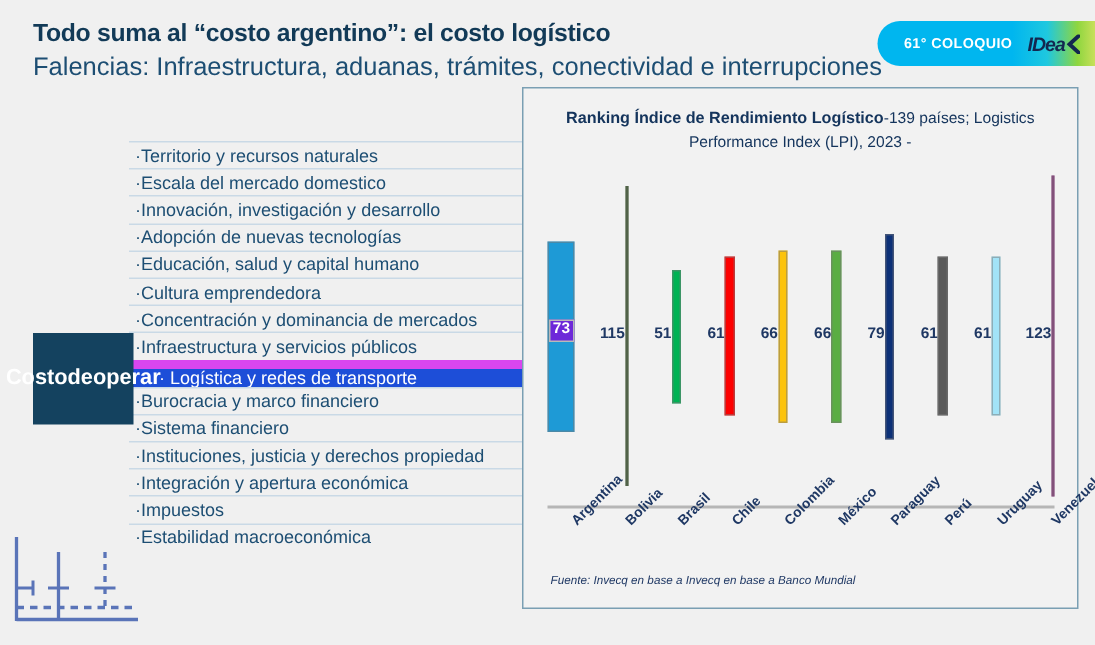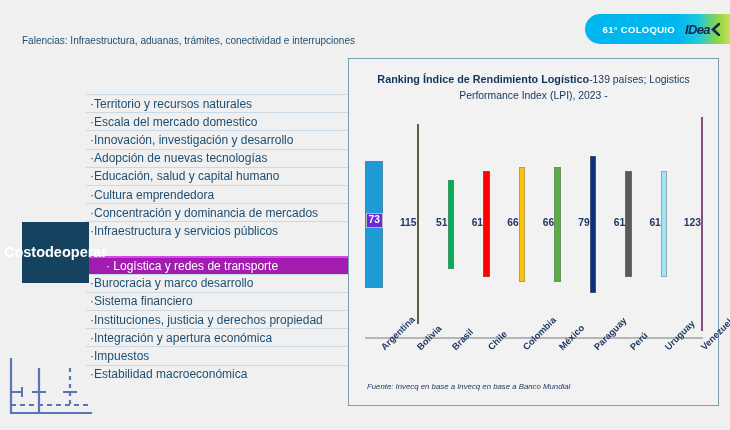--- a/index.html
+++ b/index.html
@@ -26,21 +26,21 @@
     left: 22px; top: 13px;
     font-size: 16.5px;
     font-weight: bold;
     color: #123a57;
     letter-spacing: -0.2px;
     white-space: nowrap;
   }
   #page-subtitle {
     position: absolute;
     left: 22px; top: 35px;
-    font-size: 10px;
+    font-size: 17px;
     color: #1d4e73;
     white-space: nowrap;
   }
 
   
   #coloquio-badge {
     position: absolute;
     right: 0; top: 14px;
     height: 30px;
     border-top-left-radius: 16px;
@@ -88,24 +88,23 @@
   }
   .factor-row:first-child { border-top: 1px solid #c9d9e6; }
   .factor-label {
     font-size: 12px;
     color: #1d4e73;
     white-space: nowrap;
     padding-left: 4px;
     text-align: right;
   }
   .factor-row.sub {
-    background: #a21caf;
-    border-top: 2px solid #d946ef;
+    background: #1d4ed8;
+    border-top: 6px solid #d946ef;
     margin-left: 0px;
-    margin-top: 16px;
   }
   .factor-row.sub .factor-label {
     color: #ffffff;
     padding-left: 20px;
   }
 
   
   #costo-box {
     position: absolute;
     left: 22px; top: 222px;
@@ -222,20 +221,21 @@
     font-size: 7.8px;
     font-style: italic;
     color: #1f3864;
     white-space: nowrap;
   }
 </style>
 </head>
 <body>
 
 <div id="header">
+  <div id="page-title">Todo suma al “costo argentino”: el costo logístico</div>
   <div id="page-subtitle">Falencias: Infraestructura, aduanas, trámites, conectividad e interrupciones</div>
 
   <div id="coloquio-badge">
     <span id="badge-text">61° COLOQUIO</span>
     <span id="badge-logo">
       <span id="badge-logo-text">IDea</span>
       <svg class="logo-chevron" width="9" height="13" viewBox="0 0 9 13">
         <path d="M8 1 L2 6.5 L8 12" stroke="#13274f" stroke-width="2.6" fill="none" stroke-linecap="square"></path>
       </svg>
     </span>
@@ -264,21 +264,21 @@
     <div class="factor-row">
       <span class="factor-label">·Concentración y dominancia de mercados</span>
     </div>
     <div class="factor-row">
       <span class="factor-label">·Infraestructura y servicios públicos</span>
     </div>
     <div class="factor-row sub">
       <span class="factor-label">· Logística y redes de transporte</span>
     </div>
     <div class="factor-row">
-      <span class="factor-label">·Burocracia y marco desarrollo</span>
+      <span class="factor-label">·Burocracia y marco financiero</span>
     </div>
     <div class="factor-row">
       <span class="factor-label">·Sistema financiero</span>
     </div>
     <div class="factor-row">
       <span class="factor-label">·Instituciones, justicia y derechos propiedad</span>
     </div>
     <div class="factor-row">
       <span class="factor-label">·Integración y apertura económica</span>
     </div>

